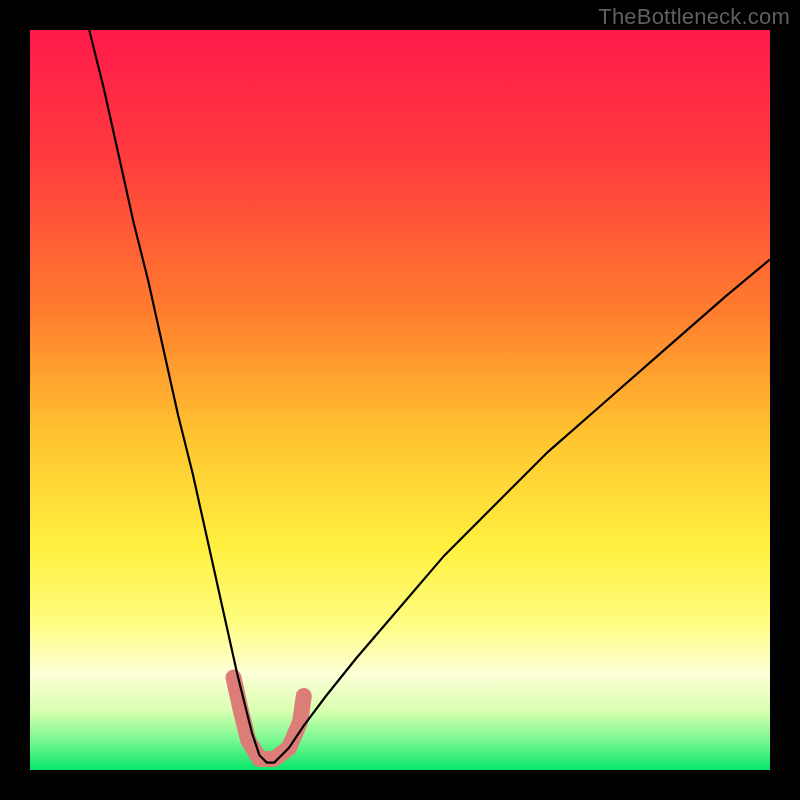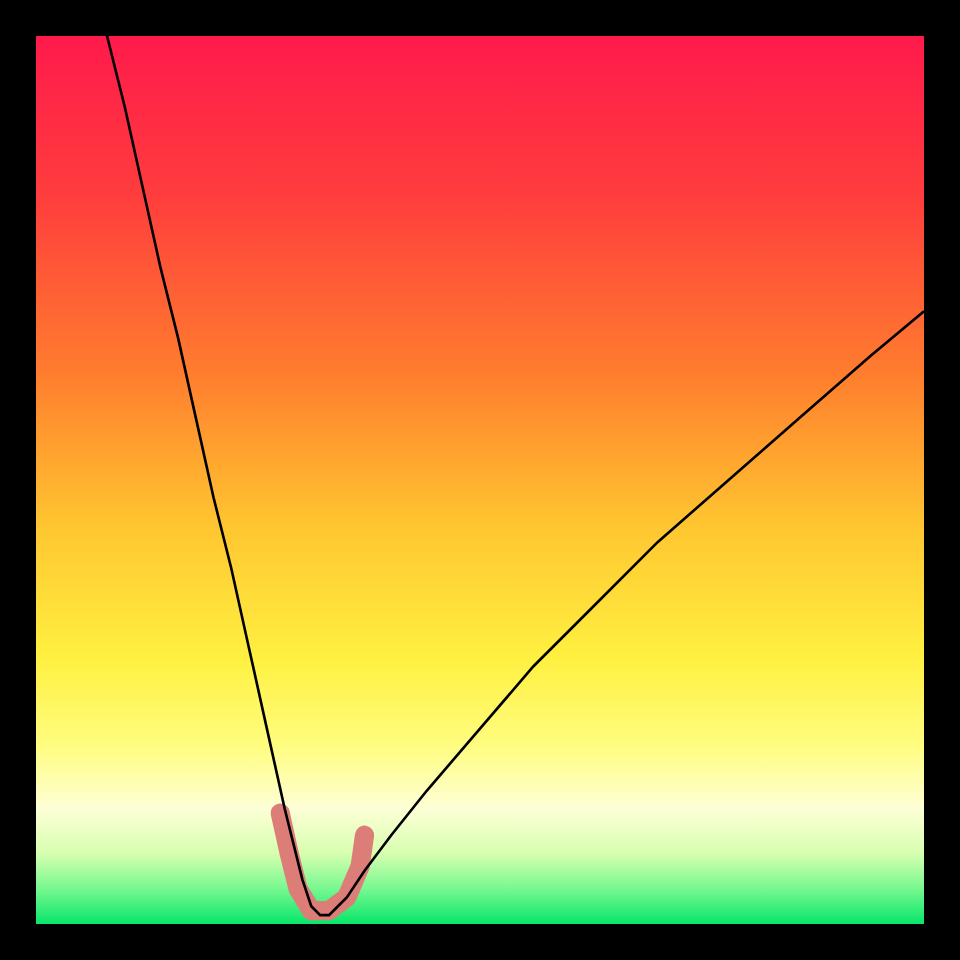--- a/index.html
+++ b/index.html
@@ -61,14 +61,15 @@
             <stop offset="96%" stop-color="#78f890"></stop>
             <stop offset="100%" stop-color="#08e66a"></stop>
           </linearGradient>
       </defs>
       <rect x="0" y="0" width="740" height="740" fill="url(#bg-grad)"></rect>
       <path id="highlight-path" fill="none" stroke-linecap="round" stroke-linejoin="round" d="M203.50 647.50 L210.90 680.80 L218.30 710.40 L229.40 728.90 L244.20 728.90 L259.00 717.80 L270.10 691.90 L273.80 666.00" stroke="#dd7d78" stroke-width="16"></path>
       <path id="curve-path" fill="none" stroke-width="2.2" d="M59.20 0.00 L74.00 59.20 L88.80 125.80 L103.60 192.40 L118.40 251.60 L133.20 318.20 L148.00 384.80 L162.80 444.00 L177.60 510.60 L192.40 577.20 L207.20 643.80 L214.60 673.40 L222.00 703.00 L229.40 725.20 L236.80 732.60 L244.20 732.60 L251.60 725.20 L259.00 717.80 L273.80 695.60 L296.00 666.00 L325.60 629.00 L370.00 577.20 L414.40 525.40 L458.80 481.00 L518.00 421.80 L577.20 370.00 L636.40 318.20 L695.60 266.40 L740.00 229.40" stroke="#000000"></path>
     </svg>
   </div>
 
+  <div class="watermark">TheBottleneck.com</div>
 
 </div>
 
 </body></html>

